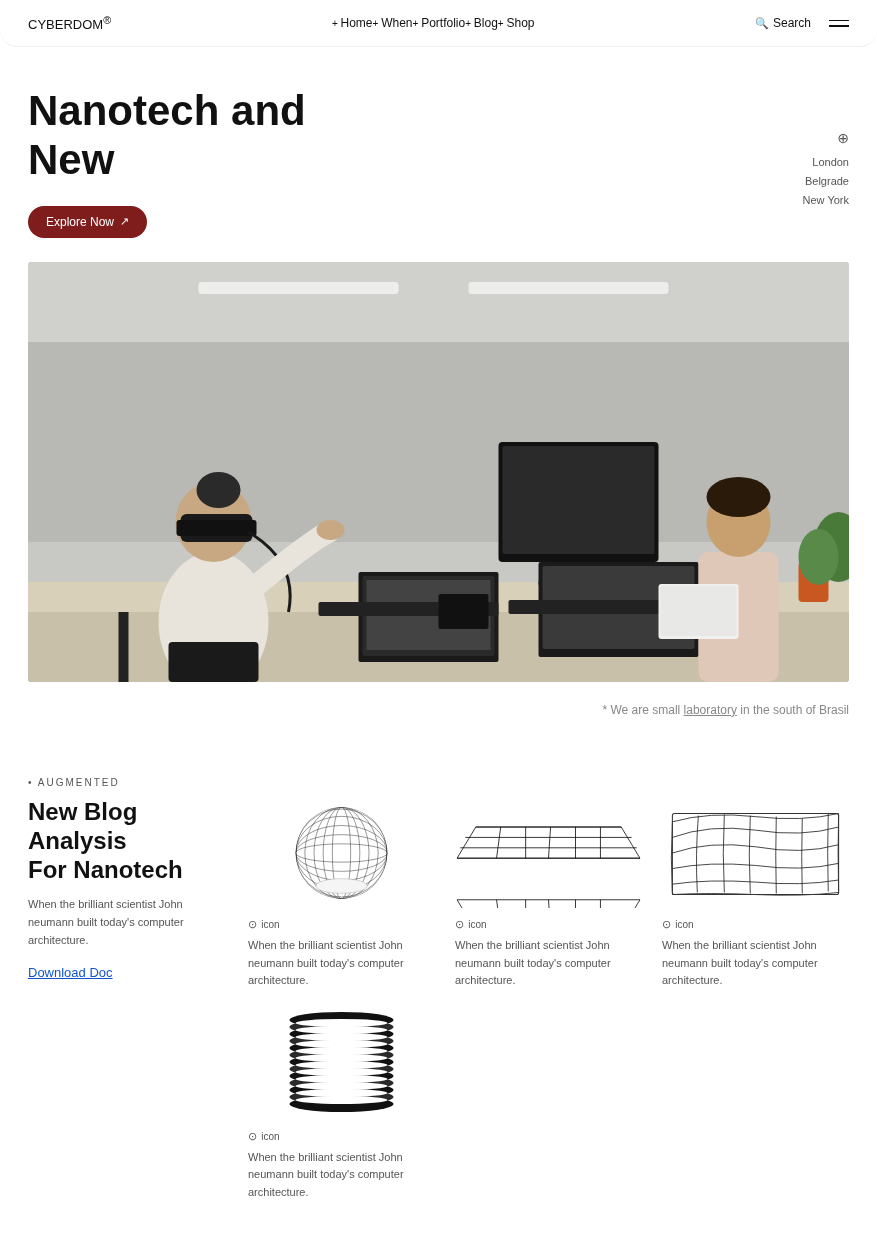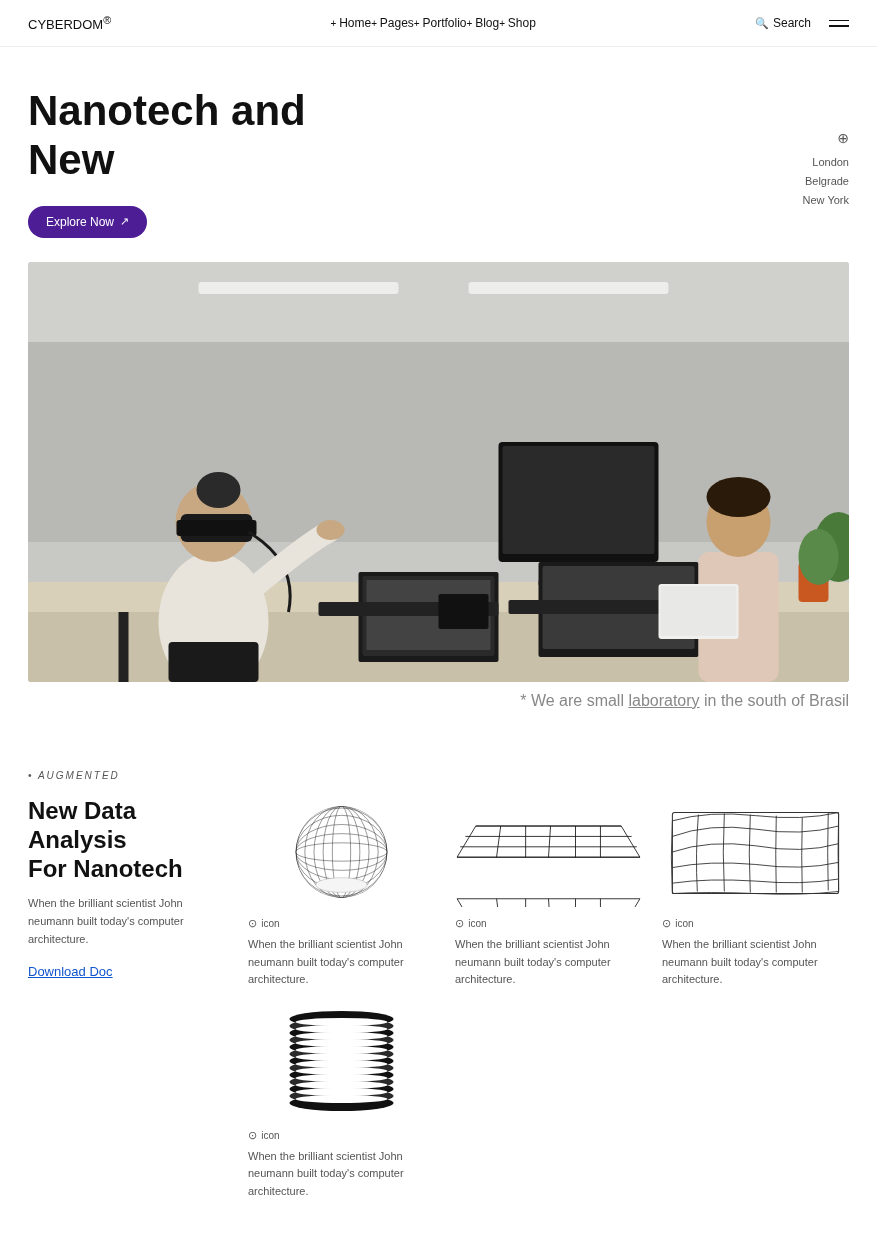--- a/index.html
+++ b/index.html
@@ -2,39 +2,39 @@
 <html><head>
   <meta charset="utf-8">
   <style>
     * { margin: 0; padding: 0; box-sizing: border-box; }
     body { font-family: 'Helvetica Neue', Helvetica, Arial, sans-serif; background: #fff; color: #111; font-size: 13px; }
 
     
     nav {
       display: flex; align-items: center; justify-content: space-between;
       padding: 14px 28px; border-bottom: 1px solid #eee; background: #fff;
-      position: sticky; top: 0; z-index: 100;
+      position: sticky; top: 0; z-index: 100; border-radius: 17px;
     }
     .nav-links { display: flex; }
     .nav-links a { font-size: 12px; color: #111; text-decoration: none; }
     .nav-links a::before { content: '+ '; font-size: 10px; }
     .nav-right { display: flex; align-items: center; gap: 18px; }
     .nav-search { font-size: 12px; cursor: pointer; display: flex; align-items: center; gap: 4px; text-align: center; }
     .nav-search::before { content: '🔍'; font-size: 11px; }
     .nav-hamburger { display: flex; flex-direction: column; gap: 4px; cursor: pointer; }
     .nav-hamburger span { display: block; width: 20px; height: 1.5px; background: #111; }
 
     
     .hero { padding: 40px 28px 0 28px; position: relative; }
     .hero-tag { font-size: 10px; letter-spacing: 2px; color: #555; margin-bottom: 10px; }
     .hero-tag::before { content: '• '; }
     .hero-title { font-size: 42px; font-weight: 700; line-height: 1.15; margin-bottom: 22px; max-width: 320px; }
     .hero-btn {
       display: inline-flex; align-items: center; gap: 6px;
-      background: #4c1d95; color: #fff; border-radius: 20px;
+      background: #7f1d1d; color: #fff; border-radius: 20px;
       padding: 9px 18px; font-size: 12px; cursor: pointer;
       text-decoration: none; margin-bottom: 24px;
     }
     .hero-btn .arrow { font-size: 11px; }
     .hero-locations {
       position: absolute; right: 28px; top: 80px;
       text-align: right; font-size: 11px; color: #555; line-height: 1.7;
     }
     .hero-locations .globe { font-size: 14px; margin-bottom: 2px; }
     .hero-image {
@@ -45,28 +45,28 @@
     
     .hero-photo {
       width: 100%; height: 100%;
       background: 
         radial-gradient(ellipse at 25% 60%, #e8e0d8 0%, transparent 40%),
         radial-gradient(ellipse at 70% 40%, #b0a898 0%, transparent 40%),
         linear-gradient(180deg, #c8c8c8 0%, #a0a0a0 50%, #888 100%);
       position: relative;
     }
     .hero-caption {
-      font-size: 16px; color: #888; text-align: right;
-      margin-top: 10px; padding-right: 0;
+      font-size: 12px; color: #888; text-align: right;
+      margin-top: 21px; padding-right: 0;
     }
     .hero-caption a { color: #888; text-decoration: underline; }
 
     
     .section-data { padding: 60px 28px; }
-    .section-tag { font-size: 10px; letter-spacing: 2px; color: #555; margin-bottom: 16px; font-style: italic; }
+    .section-tag { font-size: 10px; letter-spacing: 2px; color: #555; margin-bottom: 10px; }
     .section-tag::before { content: '• '; }
     .section-data-inner { display: flex; gap: 20px; }
     .data-left { flex: 0 0 200px; }
     .data-left h2 { font-size: 24px; font-weight: 700; line-height: 1.2; margin-bottom: 12px; }
     .data-left p { font-size: 11px; color: #555; line-height: 1.6; margin-bottom: 16px; }
     .data-list { list-style: none; margin-bottom: 30px; }
     .data-list li { font-size: 11px; color: #333; padding: 4px 0; display: flex; align-items: center; gap: 6px; }
     .data-list li::before { content: '⊕'; font-size: 11px; color: #333; }
     .data-download { font-size: 13px; color: #1155cc; cursor: pointer; }
 
@@ -88,21 +88,21 @@
   </style>
 </head>
 <body>
 
 <nav>
   <div>
     <span>CYBERDOM</span><sup>®</sup>
   </div>
   <div class="nav-links">
     <a href="#">Home</a>
-    <a href="#">Pages</a>
+    <a href="#">When</a>
     <a href="#">Portfolio</a>
     <a href="#">Blog</a>
     <a href="#">Shop</a>
   </div>
   <div class="nav-right">
     <div class="nav-search">
       <span>Search</span>
     </div>
     <div class="nav-hamburger">
       <span></span>
@@ -197,21 +197,21 @@
     <span>* We are small </span><a href="#">laboratory</a><span> in the south of Brasil</span>
   </p>
 </section>
 
 <section class="section-data">
   <p class="section-tag">AUGMENTED</p>
   <div class="section-data-inner">
 
     <div class="data-left">
       <h2>
-        <span>New Data Analysis</span><br>
+        <span>New Blog Analysis</span><br>
         <span>For Nanotech</span>
       </h2>
       <p>When the brilliant scientist John neumann built today's computer architecture.</p>
       <a href="#" class="data-download">Download Doc</a>
     </div>
 
     <div class="data-grid">
 
       <div class="data-card">
         <div class="data-card-img shape-sphere">

